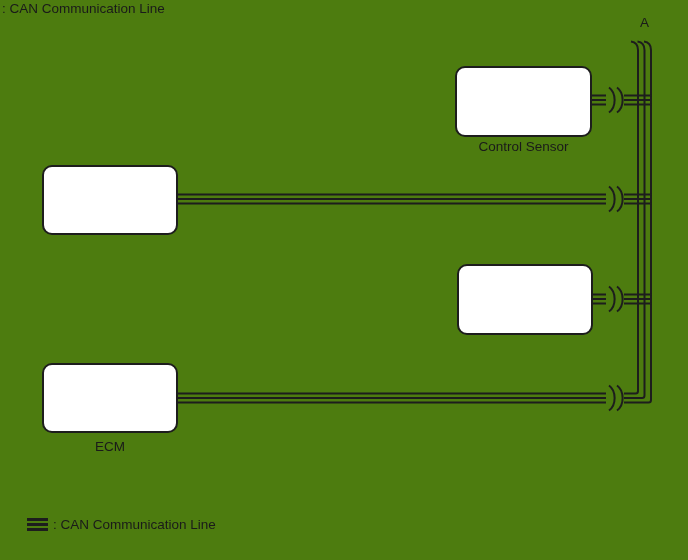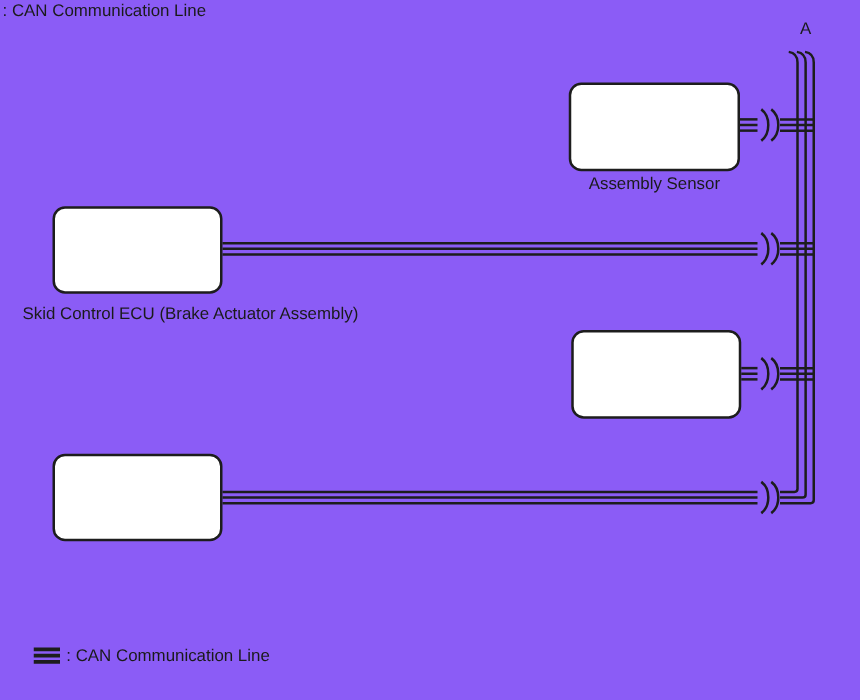--- a/index.html
+++ b/index.html
@@ -1,19 +1,19 @@
 <!DOCTYPE html>
 <html><head>
 <meta charset="utf-8">
 <style>
   html,body{margin:0;padding:0;background:#ffffff;}
   .stage{
     position:relative;
     width:688px;height:560px;
-    background:#8b5cf6;
+    background:#4d7c0f;
     font-family:"Liberation Sans", sans-serif;
     color:#1a1a1a;
     overflow:hidden;
   }
   .stage svg{position:absolute;left:0;top:0;}
   .lbl{
     position:absolute;
     font-size:13.5px;
     line-height:1.2;
     color:#1a1a1a;
@@ -107,22 +107,22 @@
 
   <div class="lbl" style="left:2px;top:1px;">: CAN Communication Line</div>
 
   <div class="lbl centered" style="left:634px;top:15px;width:21px;">A</div>
 
   <div class="node-box" style="left:455px;top:66px;width:137px;height:71px;"></div>
   <div class="node-box" style="left:42px;top:165px;width:136px;height:70px;"></div>
   <div class="node-box" style="left:457px;top:264px;width:136px;height:71px;"></div>
   <div class="node-box" style="left:42px;top:363px;width:136px;height:70px;"></div>
 
-  <div class="lbl centered" style="left:450px;top:139px;width:147px;">Assembly Sensor</div>
-  <div class="lbl" style="left:18px;top:243px;">Skid Control ECU (Brake Actuator Assembly)</div>
+  <div class="lbl centered" style="left:450px;top:139px;width:147px;">Control Sensor</div>
+  <div class="lbl centered" style="left:42px;top:439px;width:136px;">ECM</div>
 
   <div class="legend">
     <span class="legend-icon">
       <i></i>
         <i></i>
         <i></i>
     </span>
     <span class="legend-text">: CAN Communication Line</span>
   </div>
 

